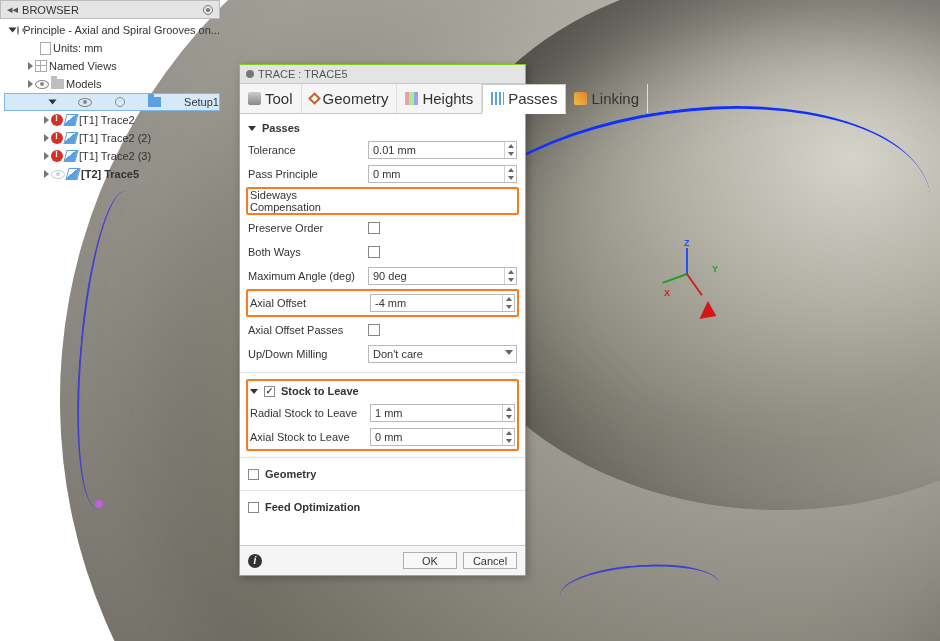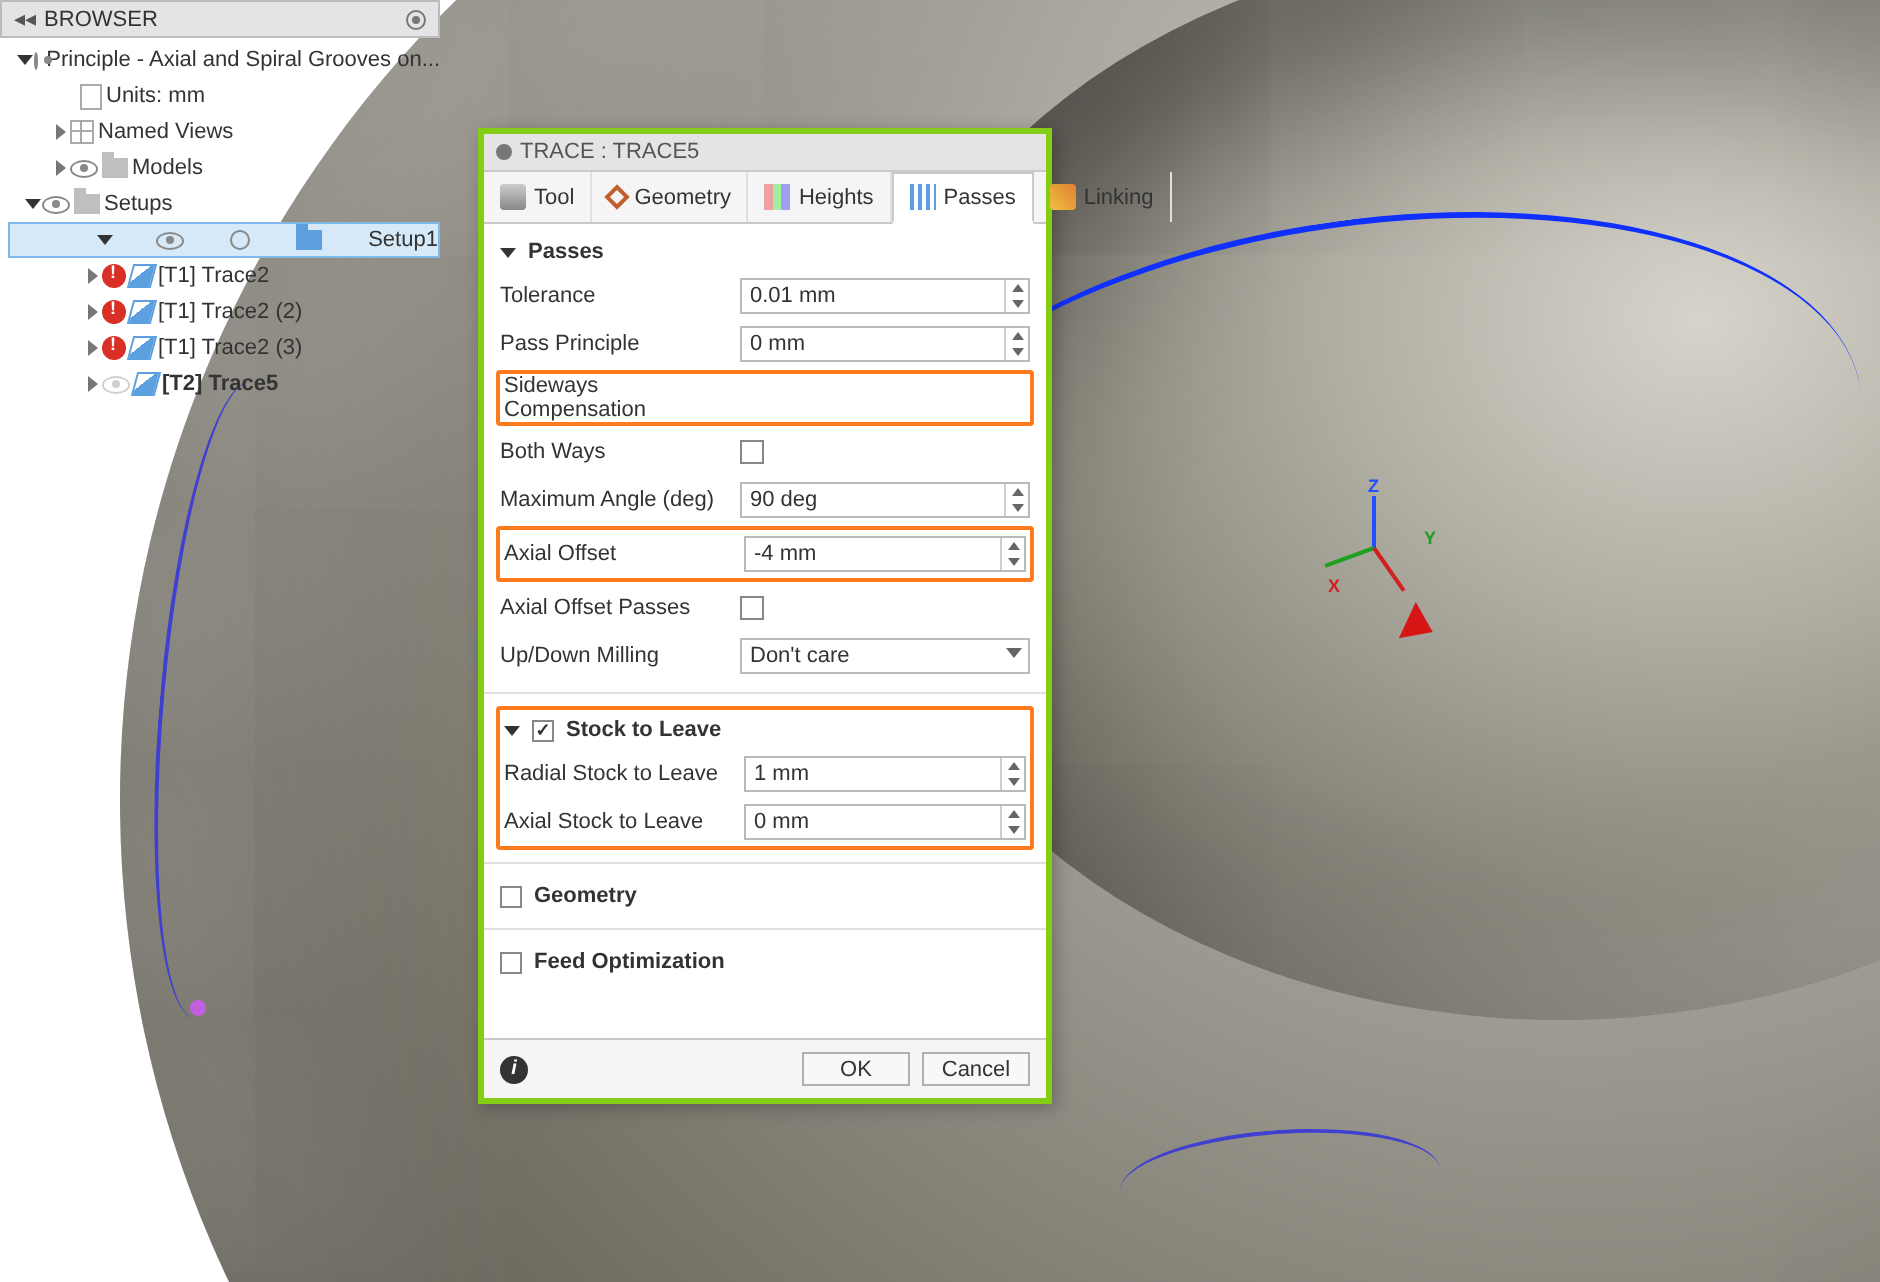--- a/index.html
+++ b/index.html
@@ -91,26 +91,26 @@
     linear-gradient(#aaa,#aaa) 5px 0/1px 12px no-repeat,
     linear-gradient(#aaa,#aaa) 11px 0/1px 12px no-repeat;}
   .warn-ico{width:12px;height:12px;background:#d93025;border-radius:50%;display:inline-block;position:relative;}
   .warn-ico:after{content:"!";color:#fff;font-size:9px;font-weight:bold;position:absolute;left:4px;top:-1px;}
   .op-ico{width:12px;height:12px;display:inline-block;background:linear-gradient(135deg,#fff 40%,#5da0e0 40%);border:1px solid #5da0e0;transform:skewX(-15deg);}
   .txt{font-size:11px;color:#333;}
 
   
   .dialog {
     position:absolute; left:239px; top:64px; width:287px; background:#f5f5f5;
-    border:3px solid #84cc16; box-shadow: 2px 2px 8px rgba(0,0,0,0.25); z-index:10;
+    border:1px solid #84cc16; box-shadow: 2px 2px 8px rgba(0,0,0,0.25); z-index:10;
   }
   .dlg-title{display:flex;align-items:center;gap:4px;padding:3px 6px;background:#e4e4e4;border-bottom:1px solid #c9c9c9;font-size:11px;color:#555;}
   .dlg-title .dot{width:8px;height:8px;background:#777;border-radius:50%;}
   .tabs{display:flex;border-bottom:1px solid #c9c9c9;background:#f5f5f5;}
-  .tab{display:flex;align-items:center;gap:4px;padding:5px 8px;border-right:1px solid #e0e0e0;font-size:11px;color:#333;cursor:pointer;}
+  .tab{display:flex;align-items:center;gap:4px;padding:5px 8px;border-right:1px solid #e0e0e0;font-size:15px;color:#333;cursor:pointer;}
   .tab.active{background:#fff;border-bottom:2px solid #fff;margin-bottom:-1px;border-top:1px solid #c9c9c9;border-left:1px solid #c9c9c9;border-right:1px solid #c9c9c9;}
   .tab-ico{width:13px;height:13px;display:inline-block;}
   .tab-ico.tool{background:linear-gradient(#ccc,#888);border-radius:2px;}
   .tab-ico.geom{border:2px solid #c06030;transform:rotate(45deg);width:9px;height:9px;}
   .tab-ico.hgt{background:linear-gradient(to right,#f0a0a0 33%,#a0f0a0 33% 66%,#a0a0f0 66%);}
   .tab-ico.pass{background:repeating-linear-gradient(90deg,#5da0e0 0 2px,#fff 2px 4px);}
   .tab-ico.link{background:linear-gradient(45deg,#f0c040,#e08030);border-radius:2px;}
   .dlg-body{background:#fff;padding:4px 8px 8px 8px;}
   .section-hdr{display:flex;align-items:center;gap:6px;padding:4px 0;font-weight:bold;font-size:11px;}
   .sec-tri{width:0;height:0;border-left:4px solid transparent;border-right:4px solid transparent;border-top:5px solid #333;display:inline-block;}
@@ -179,27 +179,20 @@
       <span class="grid-ico"></span>
       <span class="txt">Named Views</span>
     </div>
     <div class="tree-row">
       <span class="ind" style="width:18px"></span>
       <span class="tri"></span>
       <span class="eye"></span>
       <span class="folder-ico"></span>
       <span class="txt">Models</span>
     </div>
-    <div class="tree-row">
-      <span class="ind" style="width:4px"></span>
-      <span class="tri open dark"></span>
-      <span class="eye"></span>
-      <span class="folder-ico"></span>
-      <span class="txt">Setups</span>
-    </div>
     <div class="tree-row sel">
       <span class="ind" style="width:18px"></span>
       <span class="tri open dark"></span>
       <span class="eye"></span>
       <span class="radio"></span>
       <span class="folder-ico blue"></span>
       <span class="txt">Setup1</span>
     </div>
     <div class="tree-row">
       <span class="ind" style="width:34px"></span>
@@ -287,20 +280,24 @@
             </div>
           </span></div>
     </div>
 
     <div class="hl">
       <div class="form-row">
         <span class="lbl">Sideways Compensation</span>
       </div>
     </div>
 
+    <div class="form-row">
+      <span class="lbl">Preserve Order</span>
+      <span class="chk"></span>
+    </div>
     <div class="form-row">
       <span class="lbl">Both Ways</span>
       <span class="chk"></span>
     </div>
     <div class="form-row">
       <span class="lbl">Maximum Angle (deg)</span>
       <div class="ctrl"><input class="txtbox" value="90 deg" style=""><span class="spin">
             <div>
               <span class="sp-up"></span>
             </div>

